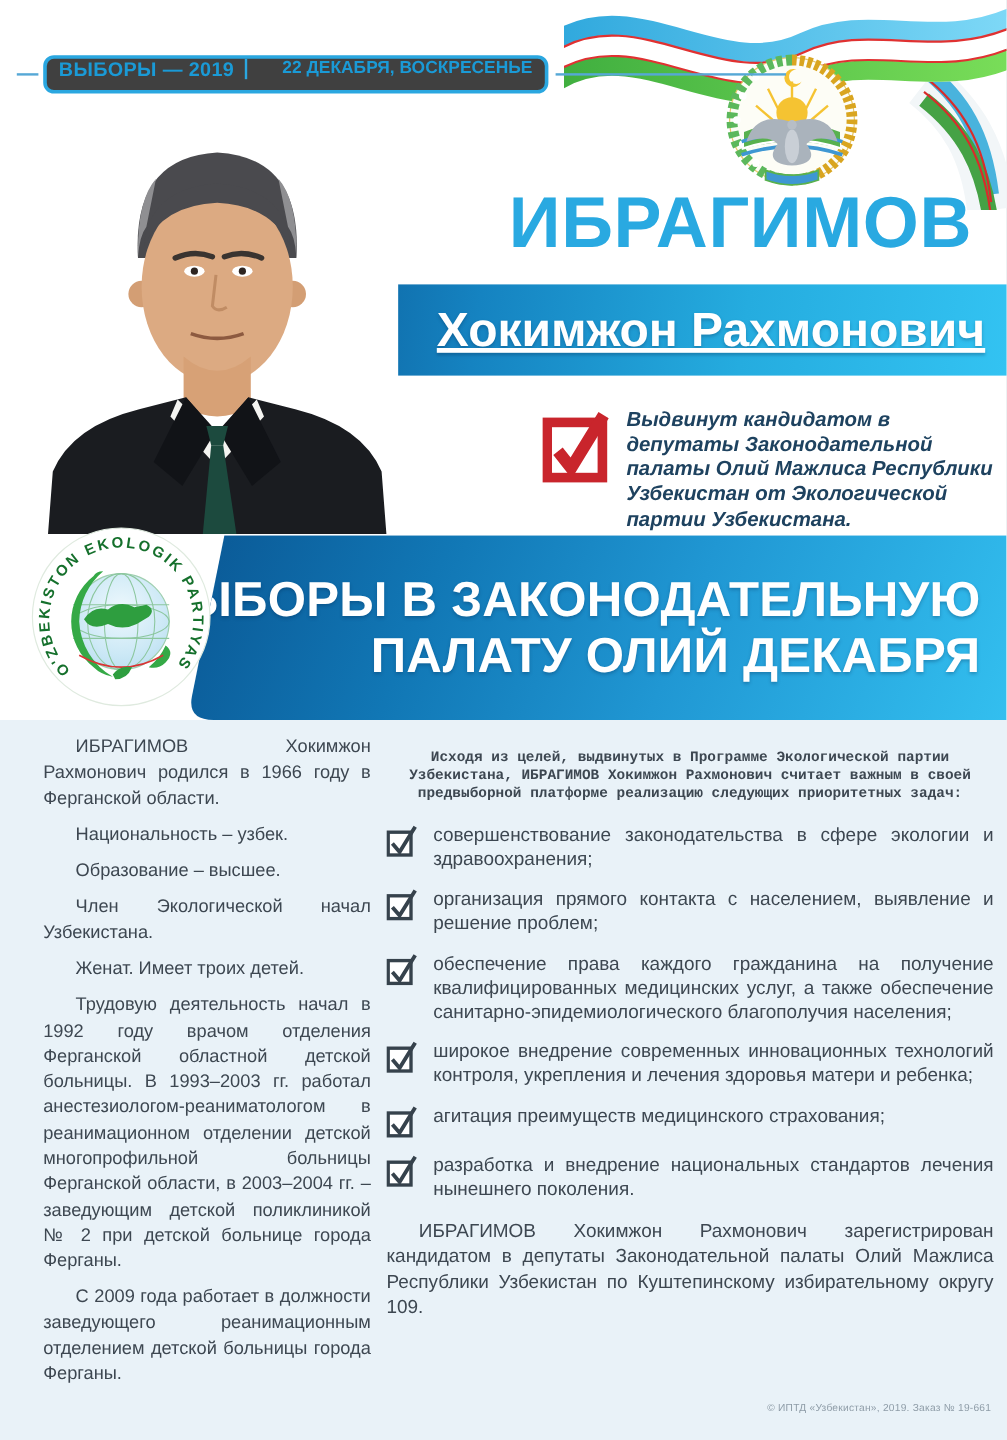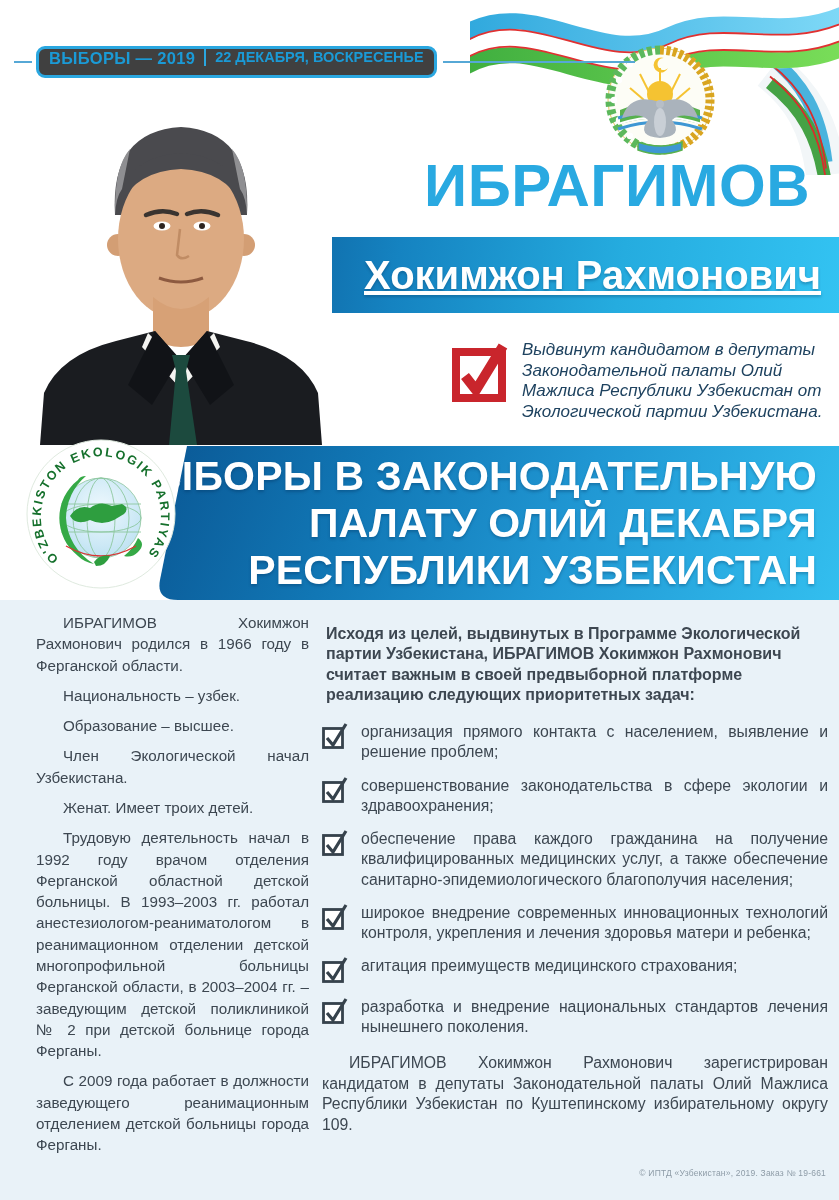--- a/index.html
+++ b/index.html
@@ -7,54 +7,54 @@
         font-family:"Liberation Sans",sans-serif;margin:0 auto;}
   .body-bg{position:absolute;left:0;top:600px;width:839px;height:600px;background:#e9f2f8;}
 
   
   .badge-row{position:absolute;left:14px;top:46px;display:flex;align-items:center;}
   .dash{width:18px;height:2px;background:#56a8d6;}
   .badge{border:3px solid #2aa7e0;border-radius:9px;height:26px;display:flex;
          padding:0 10px;gap:9px;background:#404040;margin-left:4px;}
   .badge .t1{font-weight:700;font-size:16.5px;color:#1a9ad6;letter-spacing:.3px;white-space:nowrap;}
   .badge .vsep{width:2px;height:17px;background:#2aa7e0;}
-  .badge .t2{font-weight:700;font-size:14.5px;color:#1a9ad6;white-space:nowrap;}
+  .badge .t2{font-weight:700;font-size:14.5px;color:#1a9ad6;white-space:nowrap;margin-left:20px;}
   .longline{width:192px;height:2px;background:#56a8d6;margin-left:6px;}
 
   
   .surname{position:absolute;right:29px;top:156px;font-size:60px;font-weight:700;color:#29a9e1;
            line-height:1;letter-spacing:0.5px;}
   .name-banner{position:absolute;left:210px;right:0;top:237px;height:76px;
     background:linear-gradient(98deg,#0a5794 0%,#1583c1 30%,#25acdf 65%,#33c3f2 100%);}
   .name-banner .nm{position:absolute;right:18px;top:0;line-height:76px;font-size:40px;font-weight:700;
     color:#fff;text-shadow:0 2px 3px rgba(0,40,80,.3);white-space:nowrap;text-decoration:underline;}
 
   .portrait{position:absolute;left:30px;top:93px;width:302px;height:352px;}
 
   
   .nomination{position:absolute;left:452px;top:340px;width:382px;display:flex;gap:13px;align-items:flex-start;}
-  .nomination .txt{font-style:italic;font-weight:400;font-size:17px;line-height:1.22;color:#1e425f;width:312px;}
+  .nomination .txt{font-style:italic;font-weight:700;font-size:17px;line-height:1.22;color:#1e425f;width:312px;}
 
   
   .headline{position:absolute;left:152px;top:446px;width:687px;height:154px;
     clip-path:path("M35 0 H687 V154 H26 Q4 154 8 134 Z");
     background:linear-gradient(112deg,#0a5794 0%,#1177b5 30%,#2097d3 60%,#33bfef 100%);}
   .headline .hl{position:absolute;right:22px;top:50%;transform:translateY(-50%);text-align:right;
     font-size:41px;font-weight:700;color:#fff;line-height:47px;letter-spacing:.2px;
     text-shadow:0 2px 3px rgba(0,40,80,.3);white-space:nowrap;}
 
   .party-logo{position:absolute;left:26px;top:434px;width:150px;height:160px;}
   .ribbon{position:absolute;left:470px;top:0;width:369px;height:175px;}
 
   
   .bio-col{position:absolute;left:36px;top:612px;width:273px;color:#3d4751;font-size:15.2px;
            line-height:1.4;text-align:justify;}
   .bio-col p{margin:0 0 9px 0;text-indent:27px;}
   .right-col{position:absolute;left:322px;top:624px;width:506px;color:#3d4751;}
-  .intro{font-weight:700;font-size:16px;line-height:1.27;padding:0 4px;}
+  .intro{font-weight:700;font-size:12px;line-height:1.27;text-align:center;padding:0 4px;font-family:Liberation Mono, monospace;}
   .items{margin-top:17px;}
   .item{display:flex;gap:13px;margin-bottom:13px;}
   .item .chk{flex:0 0 26px;}
   .item .itxt{font-size:15.8px;line-height:1.28;text-align:justify;}
   .closing{margin-top:15px;font-size:15.8px;line-height:1.32;text-align:justify;text-indent:27px;}
 
   .imprint{position:absolute;right:13px;top:1168px;font-size:8.5px;color:#8e9ca7;letter-spacing:.2px;padding-left:43px;}
 </style>
 </head>
 <body>
@@ -168,21 +168,20 @@
       <rect x="4" y="12" width="46" height="46" fill="#ffffff" stroke="#c9252c" stroke-width="8"></rect>
       <path d="M13 36 L24 50 L51 6" stroke="#c9252c" stroke-width="10" fill="none"></path>
     </svg>
     <div class="txt">Выдвинут кандидатом в депутаты Законодательной палаты Олий Мажлиса Республики Узбекистан от Экологической партии Узбекистана.</div>
   </div>
 
   <div class="headline">
     <div class="hl">
       <div>ВЫБОРЫ В ЗАКОНОДАТЕЛЬНУЮ</div>
       <div>ПАЛАТУ ОЛИЙ ДЕКАБРЯ</div>
-      <div>РЕСПУБЛИКИ УЗБЕКИСТАН</div>
     </div>
   </div>
 
   <svg class="party-logo" viewBox="0 0 150 160">
     <defs>
       <radialGradient id="globe" cx="0.5" cy="0.38" r="0.75">
         <stop offset="0" stop-color="#eef8fd"></stop>
           <stop offset="0.6" stop-color="#cde9f6"></stop>
           <stop offset="1" stop-color="#b3dcef"></stop>
       </radialGradient>
@@ -218,28 +217,28 @@
     </div>
 
   <div class="right-col">
     <div class="intro">Исходя из целей, выдвинутых в Программе Экологической партии Узбекистана, ИБРАГИМОВ Хокимжон Рахмонович считает важным в своей предвыборной платформе реализацию следующих приоритетных задач:</div>
     <div class="items">
         <div class="item">
         <svg class="chk" width="26" height="28" viewBox="0 0 26 28">
           <rect x="1.5" y="6.5" width="19" height="19" fill="#ffffff" stroke="#36424c" stroke-width="2.8"></rect>
           <path d="M5 16 L11 23 L24 2" stroke="#36424c" stroke-width="3.2" fill="none"></path>
         </svg>
+        <div class="itxt">совершенствование законодательства в сфере экологии и здравоохранения;</div>
+      </div>
+        <div class="item">
+        <svg class="chk" width="26" height="28" viewBox="0 0 26 28">
+          <rect x="1.5" y="6.5" width="19" height="19" fill="#ffffff" stroke="#36424c" stroke-width="2.8"></rect>
+          <path d="M5 16 L11 23 L24 2" stroke="#36424c" stroke-width="3.2" fill="none"></path>
+        </svg>
         <div class="itxt">организация прямого контакта с населением, выявление и решение проблем;</div>
-      </div>
-        <div class="item">
-        <svg class="chk" width="26" height="28" viewBox="0 0 26 28">
-          <rect x="1.5" y="6.5" width="19" height="19" fill="#ffffff" stroke="#36424c" stroke-width="2.8"></rect>
-          <path d="M5 16 L11 23 L24 2" stroke="#36424c" stroke-width="3.2" fill="none"></path>
-        </svg>
-        <div class="itxt">совершенствование законодательства в сфере экологии и здравоохранения;</div>
       </div>
         <div class="item">
         <svg class="chk" width="26" height="28" viewBox="0 0 26 28">
           <rect x="1.5" y="6.5" width="19" height="19" fill="#ffffff" stroke="#36424c" stroke-width="2.8"></rect>
           <path d="M5 16 L11 23 L24 2" stroke="#36424c" stroke-width="3.2" fill="none"></path>
         </svg>
         <div class="itxt">обеспечение права каждого гражданина на получение квалифицированных медицинских услуг, а также обеспечение санитарно-эпидемиологического благополучия населения;</div>
       </div>
         <div class="item">
         <svg class="chk" width="26" height="28" viewBox="0 0 26 28">

